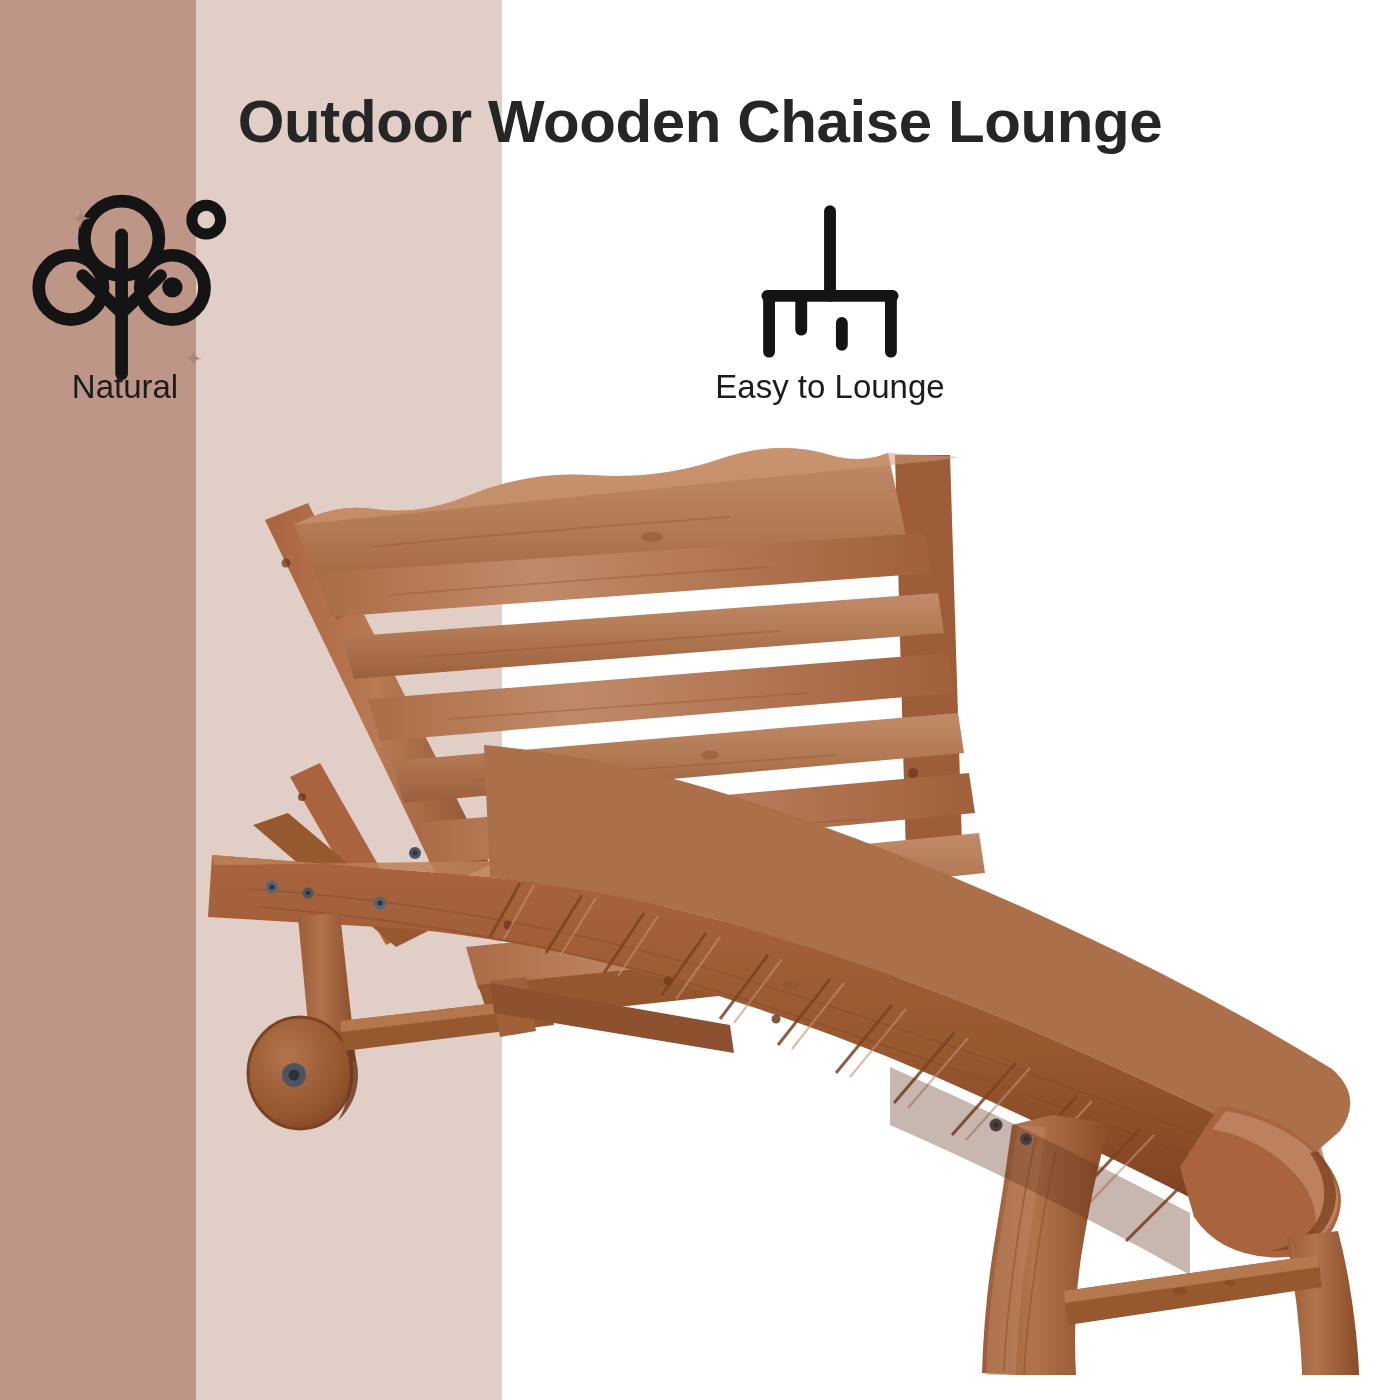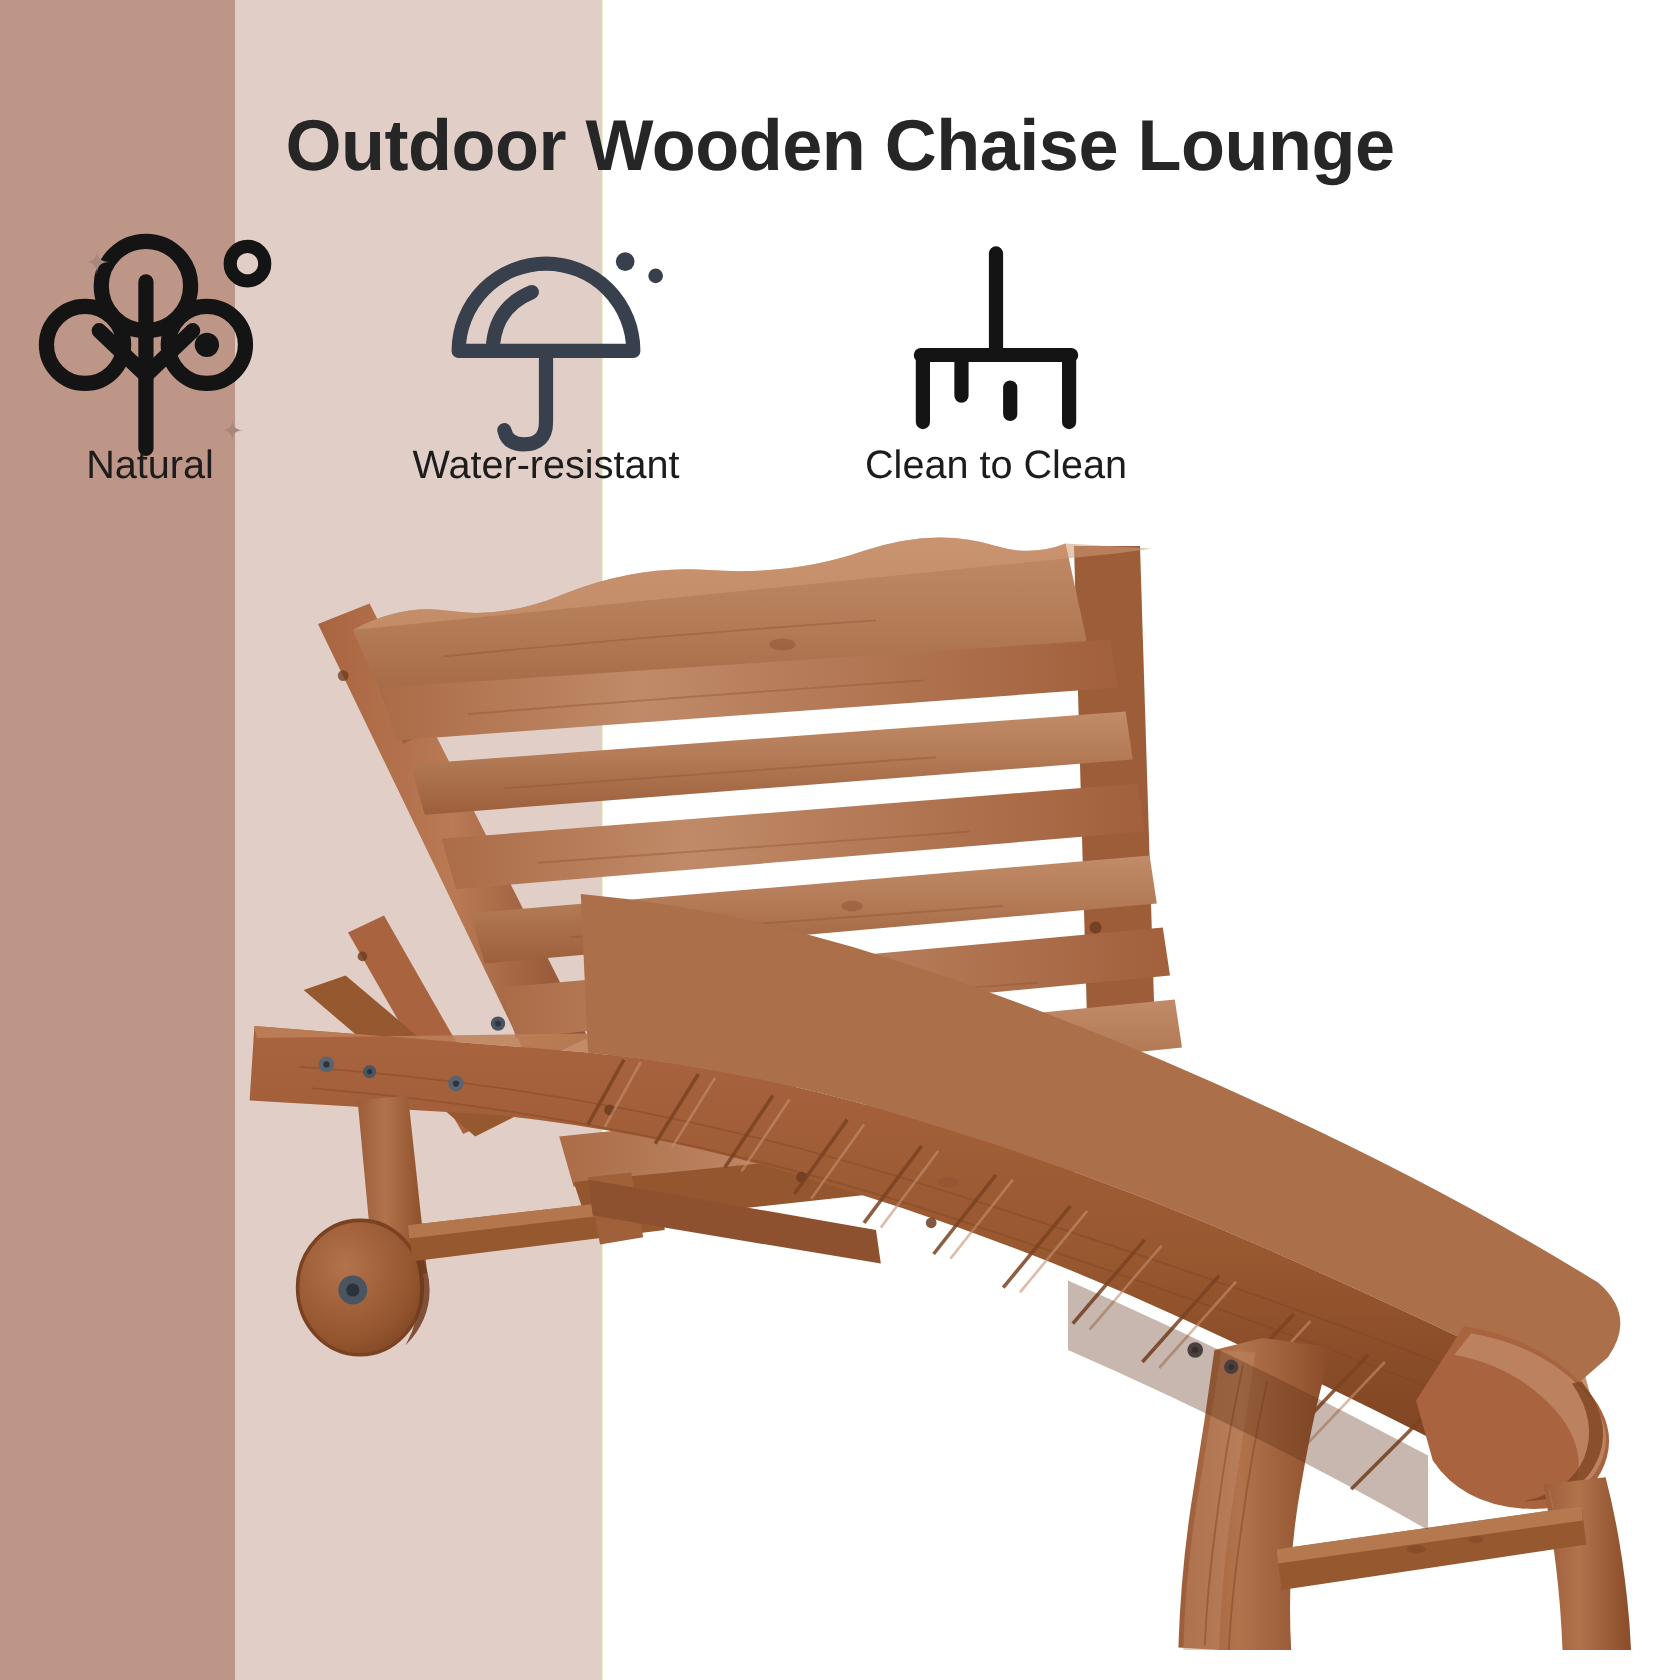--- a/index.html
+++ b/index.html
@@ -5,21 +5,21 @@
 <style>
   html, body {
     margin: 0;
     padding: 0;
     background: #ffffff;
   }
   #canvas {
     position: relative;
     width: 1400px;
     height: 1400px;
-    background: #bef264;
+    background: #fef9c3;
     overflow: hidden;
     font-family: "Liberation Sans", sans-serif;
   }
 
   
   .band {
     position: absolute;
     top: 0;
     height: 1400px;
   }
@@ -121,50 +121,35 @@
             <path d="M22 19 q4.2 0 4.2 -4.2 q0 4.2 4.2 4.2 q-4.2 0 -4.2 4.2 q0 -4.2 -4.2 -4.2 z" transform="translate(-2,3) scale(1.45) translate(2,-3)"></path>
           </g>
           <g fill="#a8887c">
             <path d="M100 109 q5.5 0 5.5 -5.5 q0 5.5 5.5 5.5 q-5.5 0 -5.5 5.5 q0 -5.5 -5.5 -5.5 z"></path>
           </g>
         </svg>
       </div>
       <div class="feature-label">Natural</div>
     </div>
 
-    <div class="feature" id="feature-1">
-      <div class="feature-icon">
-        <svg viewBox="0 0 130 130" aria-hidden="true">
-          <g fill="none" stroke="#383f4d" stroke-width="7" stroke-linecap="round" stroke-linejoin="round">
-            <path d="M22 70 A43 43 0 0 1 108 70 Z"></path>
-            <line x1="65" y1="71" x2="65" y2="105"></line>
-            <path d="M65 105 q0 11 -11 11 q-8 0 -9.5 -7"></path>
-            <path d="M39 66 q2 -18 19 -25"></path>
-          </g>
-          <circle cx="104" cy="26" r="4.6" fill="#383f4d"></circle>
-          <circle cx="119" cy="33" r="3.6" fill="#383f4d"></circle>
-        </svg>
-      </div>
-      <div class="feature-label">Water-resistant</div>
-    </div>
 
     <div class="feature" id="feature-2">
       <div class="feature-icon">
         <svg viewBox="0 0 130 130" aria-hidden="true">
           <g fill="none" stroke="#141414" stroke-width="7" stroke-linecap="round" stroke-linejoin="round">
             <line x1="65" y1="22" x2="65" y2="72"></line>
             <line x1="28" y1="72" x2="102" y2="72"></line>
             <line x1="29" y1="72" x2="29" y2="105"></line>
             <line x1="101" y1="72" x2="101" y2="105"></line>
             <line x1="48" y1="74" x2="48" y2="92"></line>
             <line x1="72" y1="88" x2="72" y2="101"></line>
           </g>
         </svg>
       </div>
-      <div class="feature-label">Clean to Clean</div>
+      <div class="feature-label">Easy to Lounge</div>
     </div>
 
   </div>
 
   <div id="product">
     <svg viewBox="0 0 1180 950" aria-hidden="true">
       <defs>
         <linearGradient id="slatBack" x1="0" y1="0" x2="0" y2="1">
           <stop offset="0%" stop-color="#c28b69"></stop>
           <stop offset="45%" stop-color="#b27a55"></stop>

